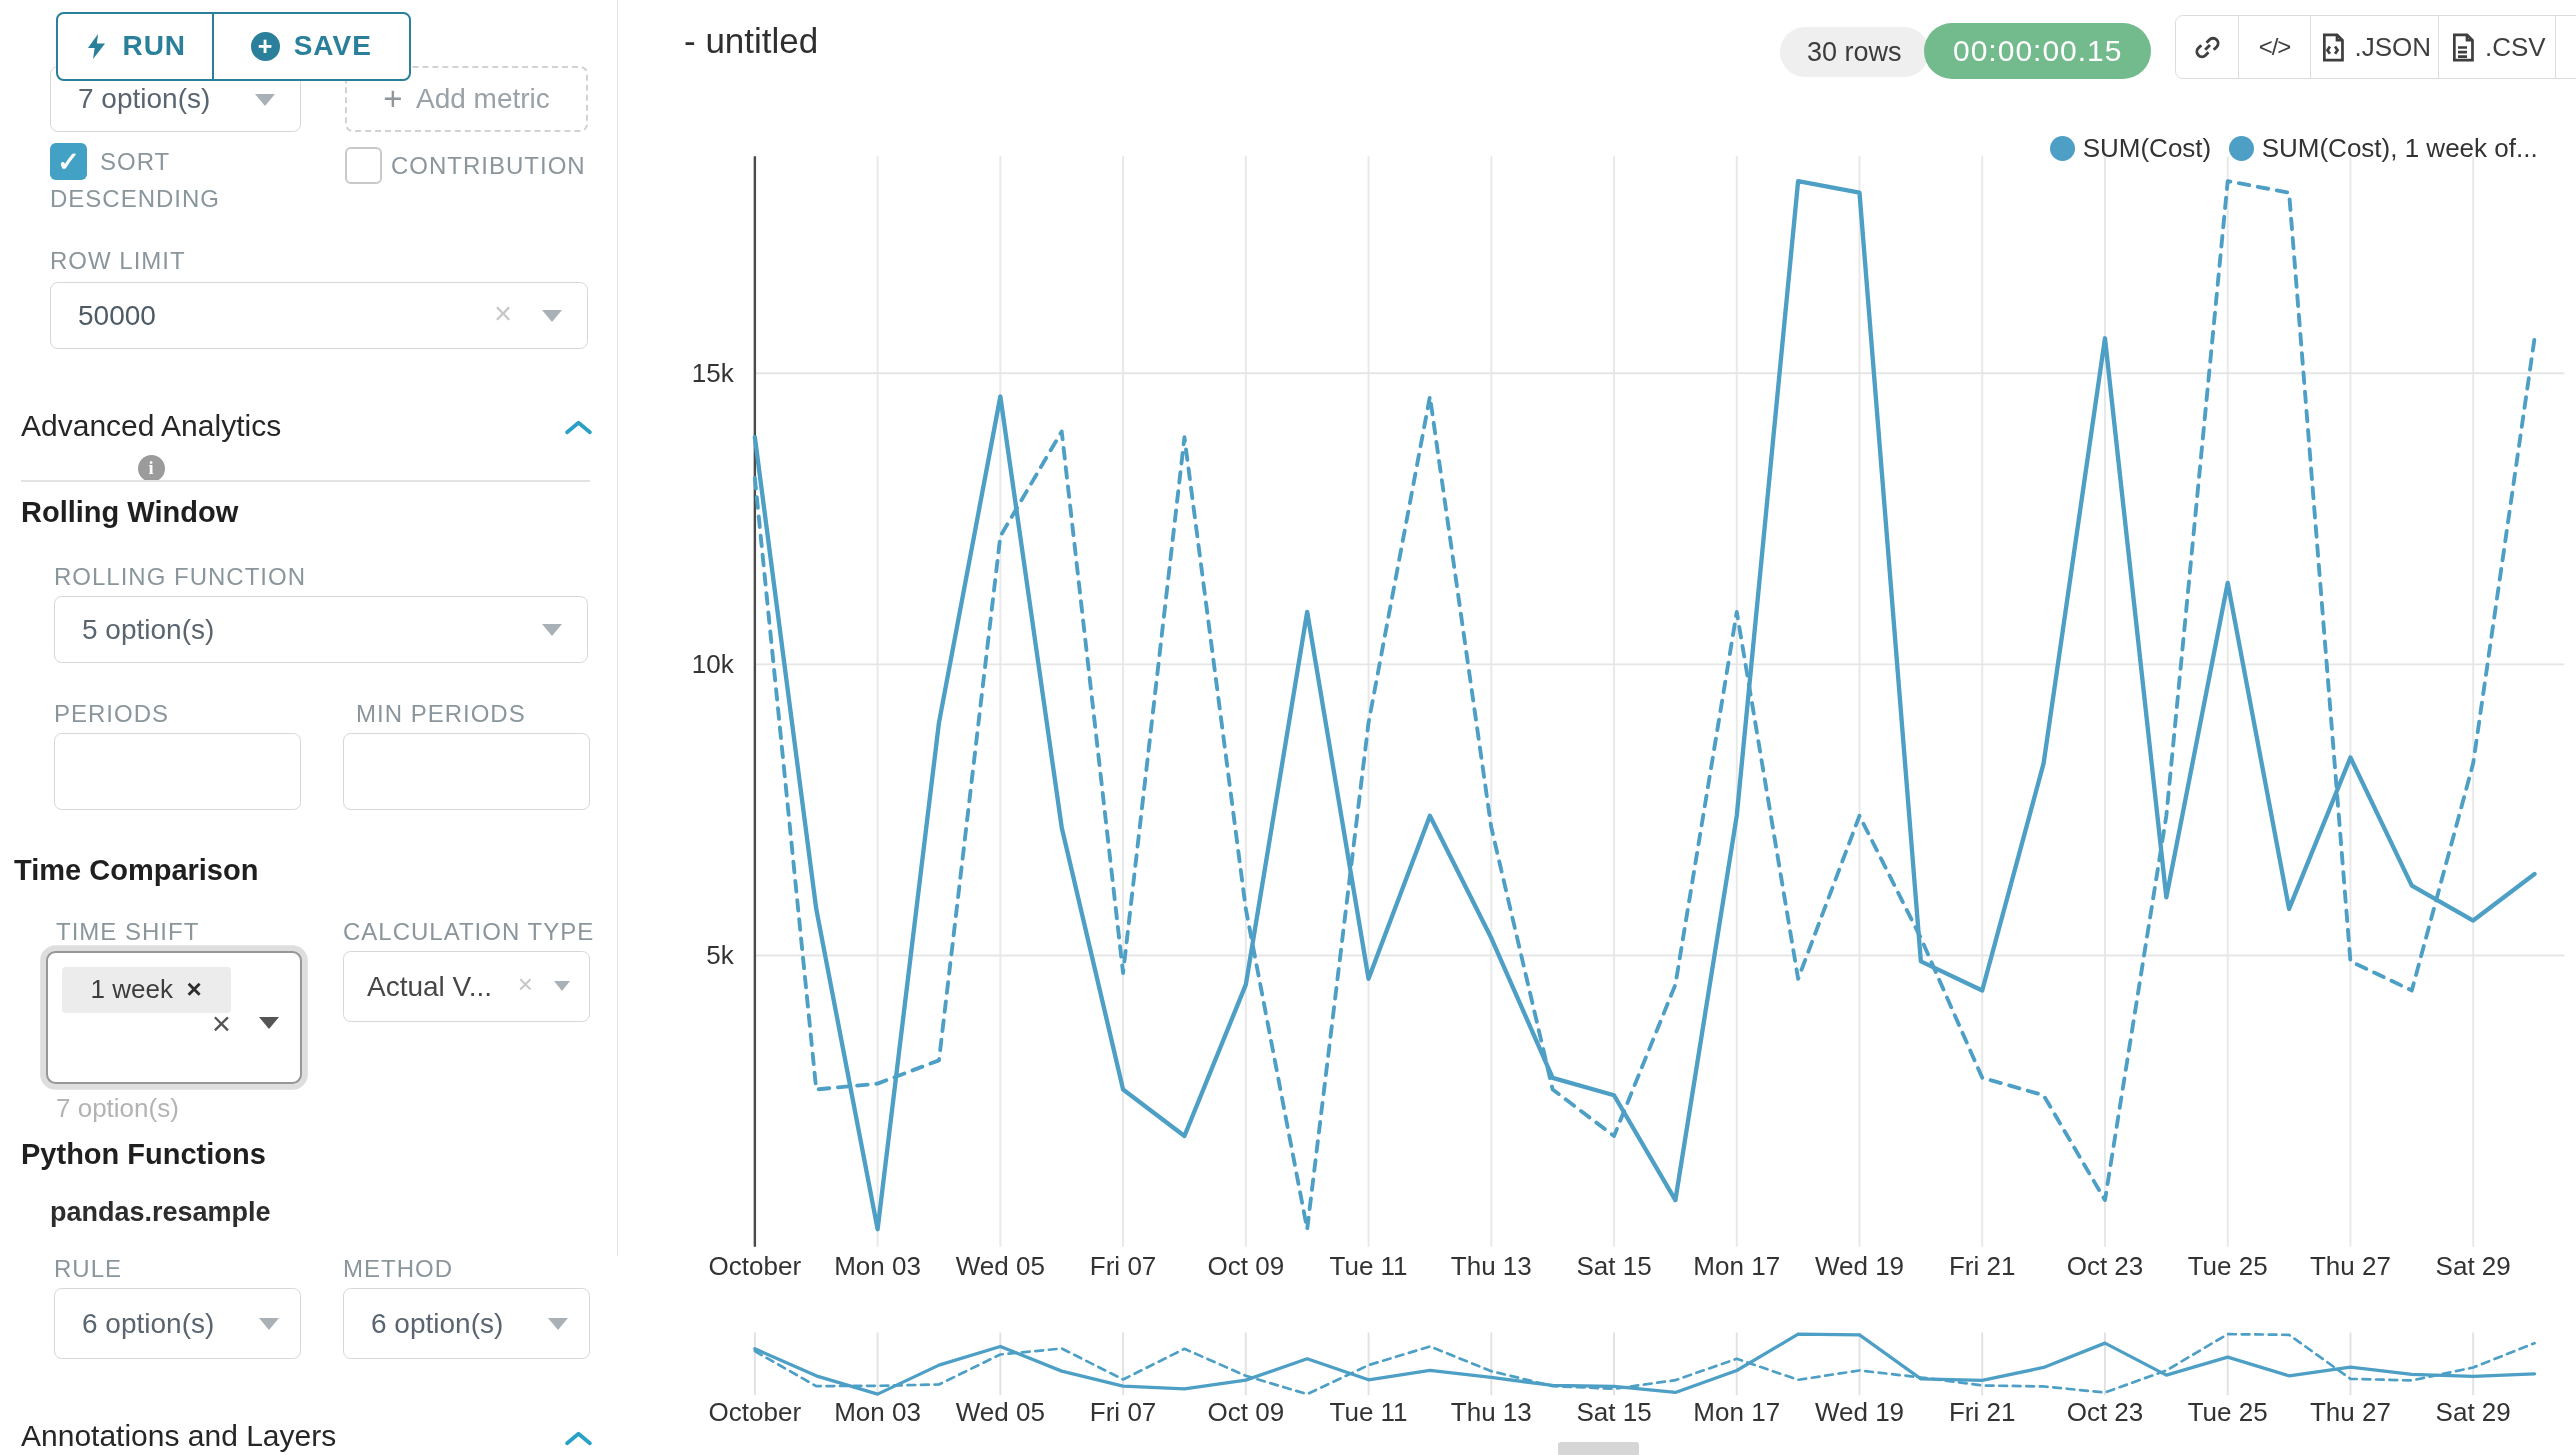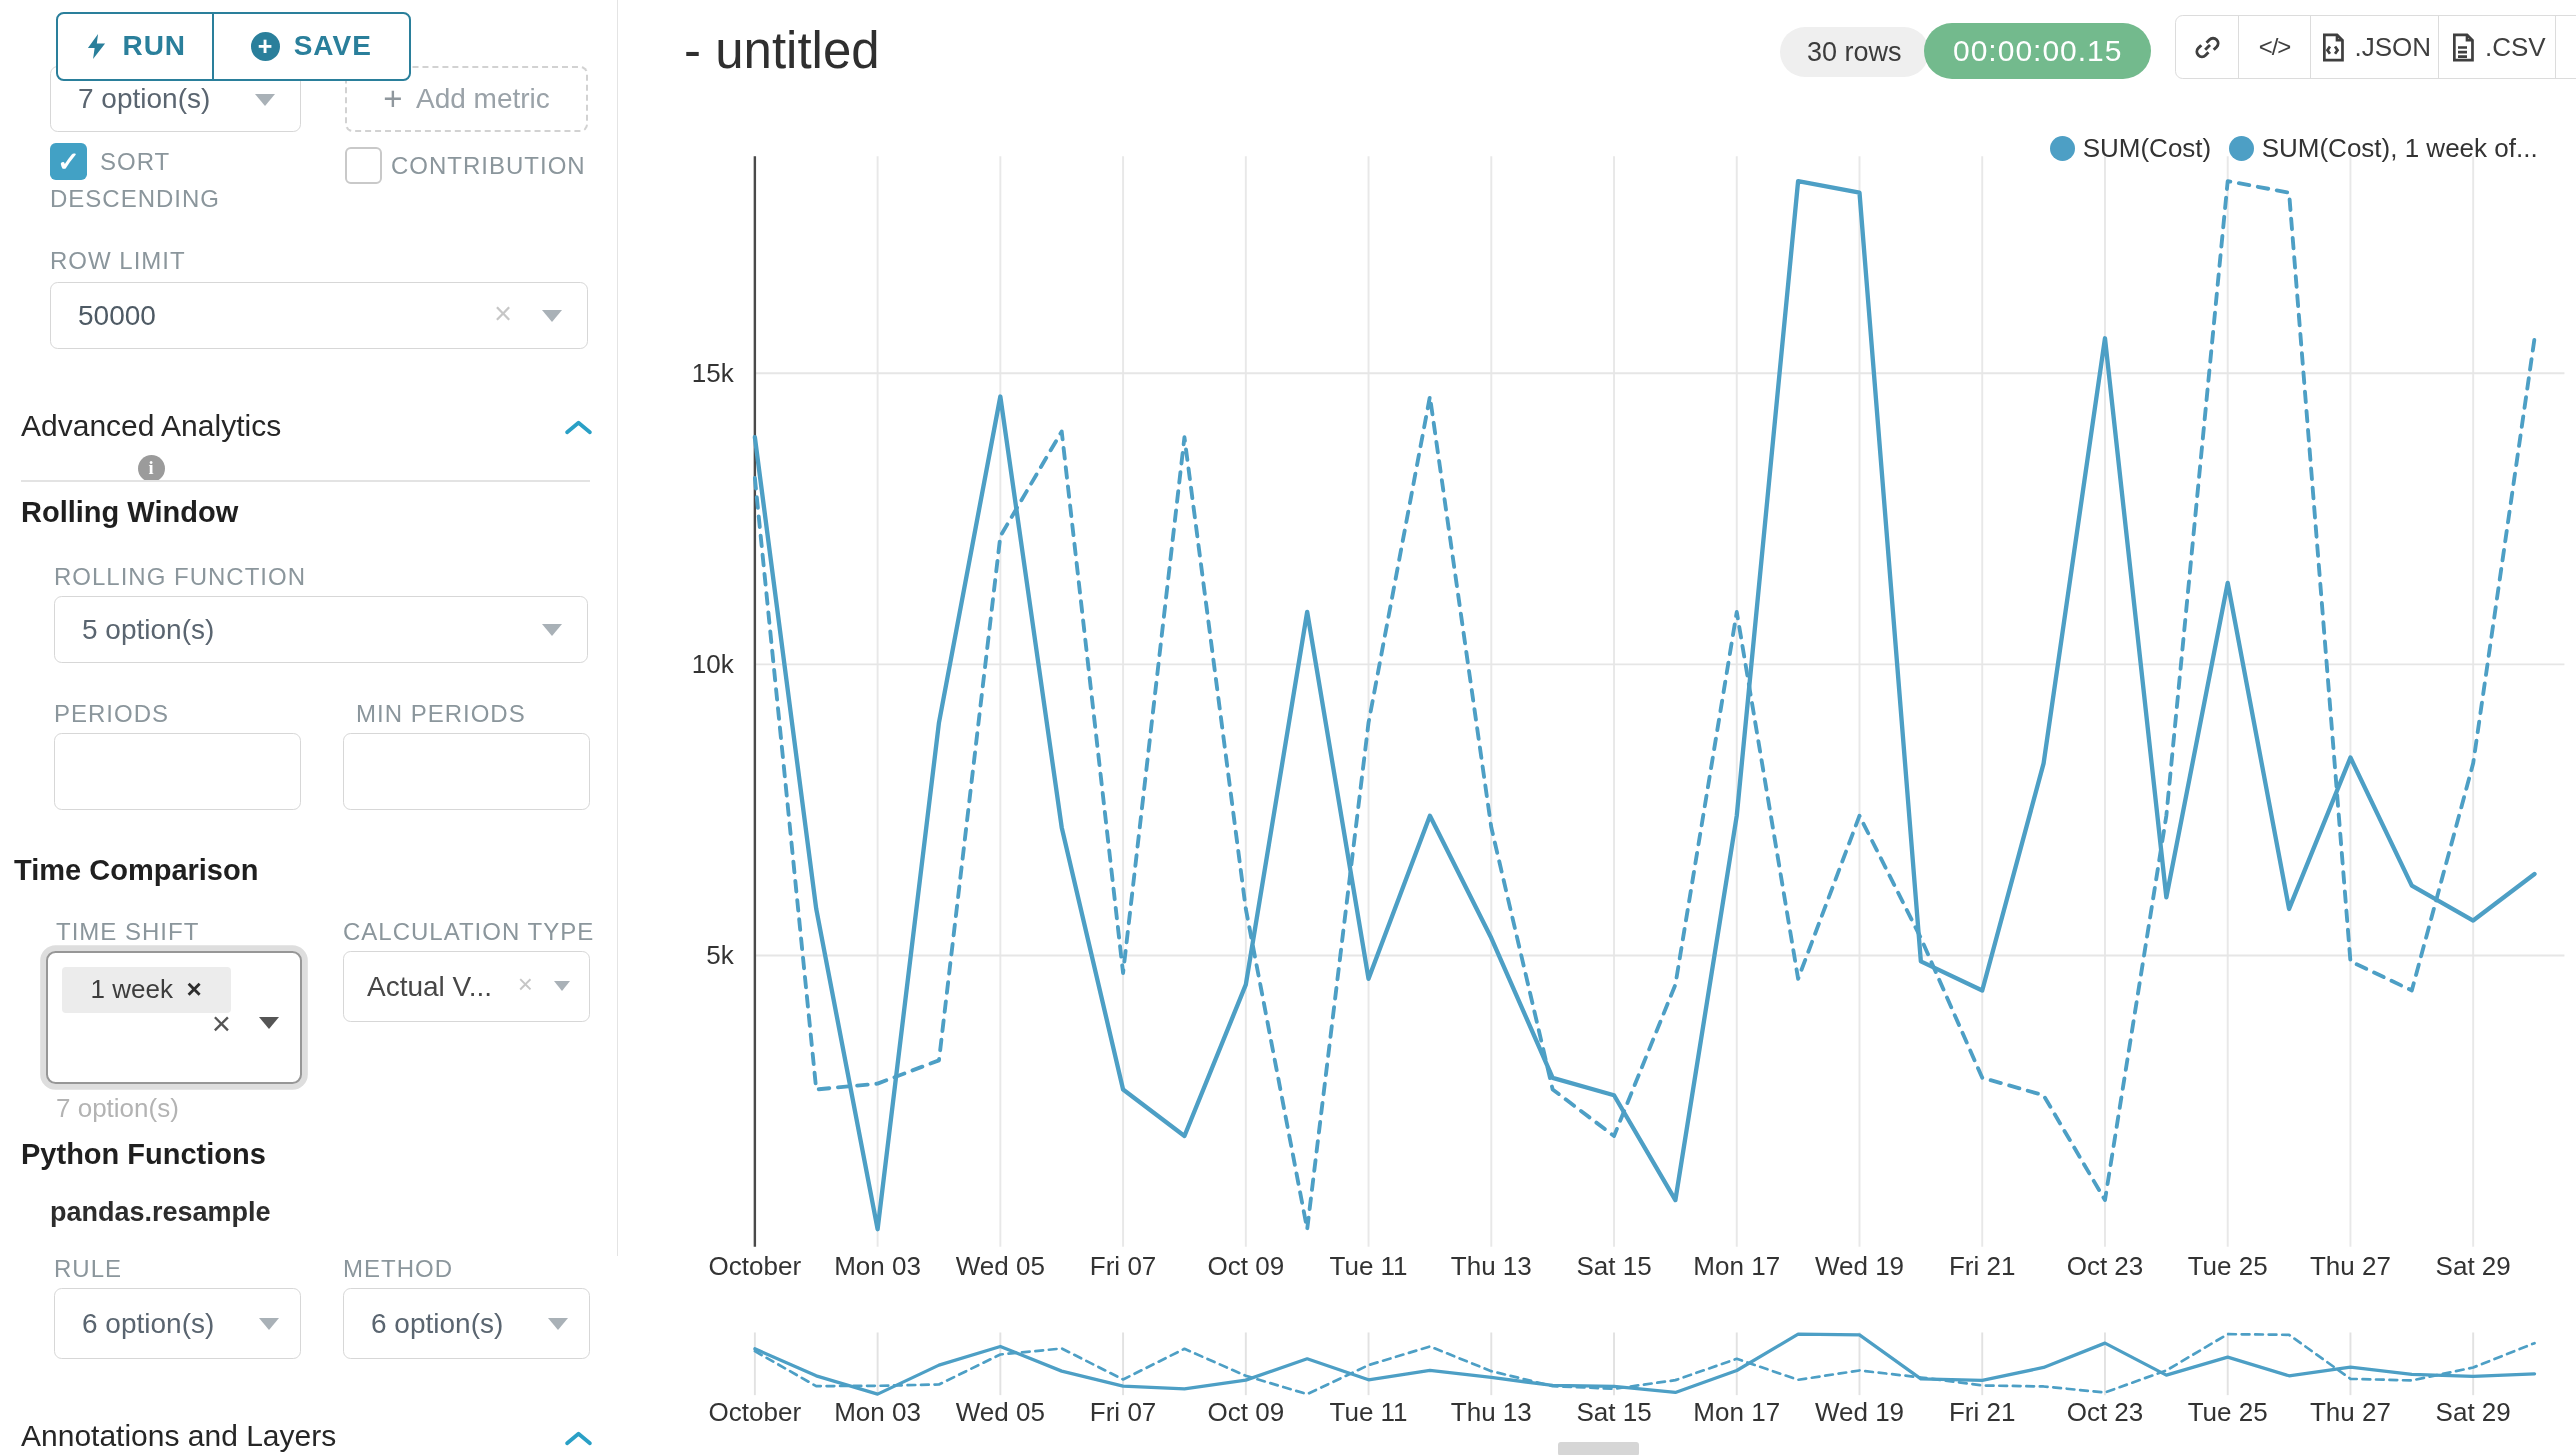--- a/index.html
+++ b/index.html
@@ -39,21 +39,21 @@
   .chev-up polyline{fill:none;stroke:#2aa0c6;stroke-width:4px;stroke-linecap:round;stroke-linejoin:round;}
   .divider{height:1.9px;background:#e3e3e3;}
   .input-box{box-sizing:border-box;border:1.9px solid #d7d7d7;border-radius:7.7px;background:#fff;}
   .ts-box{box-sizing:border-box;background:#fff;border:2.9px solid #979797;border-radius:9.6px;
           box-shadow:0 0 0 5.8px #dedede;}
   .tag{position:absolute;display:flex;align-items:center;gap:13.5px;background:#ececec;border-radius:3.9px;
        height:46px;padding:0 29px;font-size:26px;color:#3d3d3d;}
   .tag .tag-x{font-weight:bold;color:#2e2e2e;font-size:26px;cursor:pointer;}
   .helper{color:#b3b3b3;font-size:26px;}
   
-  #main-title{left:684px;top:21px;font-size:51px;color:#2f2f2f;white-space:nowrap;}
+  #main-title{left:684px;top:21px;font-size:35px;color:#2f2f2f;white-space:nowrap;}
   .pill{display:flex;align-items:center;justify-content:center;border-radius:28px;white-space:nowrap;}
   #rows-badge{left:1780px;top:27px;height:50px;padding:0 27px;background:#efefef;color:#3c3c3c;font-size:27px;}
   #timer-badge{left:1924px;top:23px;height:56px;padding:0 29px;background:#73ba8d;color:#fff;
                font-size:30px;letter-spacing:1px;}
   #hdr-actions{left:2175px;top:15.4px;height:64px;display:flex;background:#fff;border:1.9px solid #dcdcdc;
                border-radius:7.7px;box-sizing:border-box;overflow:hidden;}
   .act-cell{display:flex;align-items:center;justify-content:center;gap:7.7px;color:#3f3f3f;
             border-left:1.9px solid #dcdcdc;cursor:pointer;font-size:26px;}
   .act-cell:first-child{border-left:none;}
   .icon-svg{stroke:#3f3f3f;fill:none;stroke-width:1.5px;}

